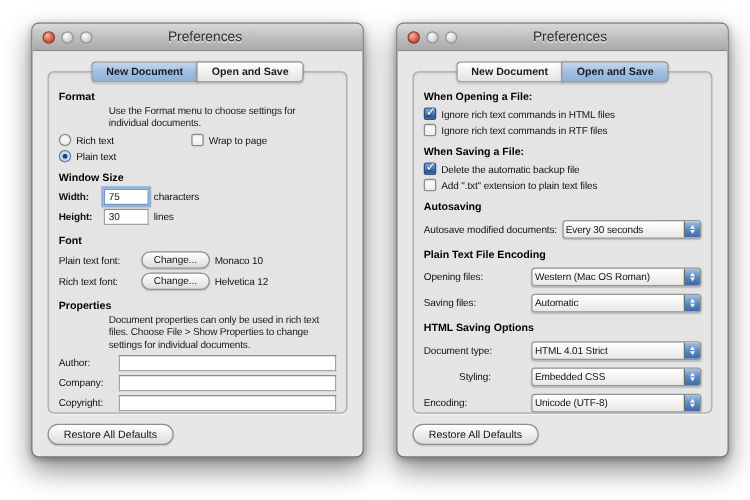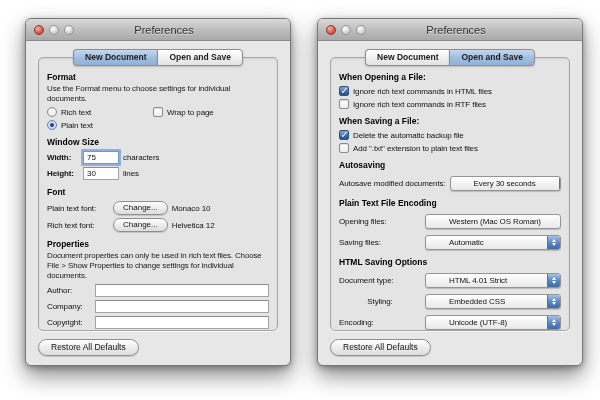--- a/index.html
+++ b/index.html
@@ -35,21 +35,21 @@
   .tab:last-child { border-radius:0 4px 4px 0; }
   .tab.selected { background:linear-gradient(#c4d8ef,#9ebddf 55%,#8fb2d9); }
 
   .box { margin:-9px 12px 0; height:274px; border:1px solid #a6a6a6; border-radius:5px;
     background:#e4e4e4; box-shadow:inset 0 1px 2px rgba(0,0,0,0.08), 0 1px 0 rgba(255,255,255,0.6);
     padding:14px 8px 6px; overflow:hidden; }
 
   .sec { margin-top:7px; }
   .sec:first-child { margin-top:0; }
   .h { font-size:8.5px; font-weight:bold; color:#000; line-height:11px; white-space:nowrap; }
-  .desc { font-size:8px; color:#1a1a1a; line-height:10px; letter-spacing:-0.15px; margin-top:1px; }
+  .desc { font-size:8px; color:#1a1a1a; line-height:10px; letter-spacing:-0.15px; margin-top:1px;margin-left:40px; }
   .row { display:flex; align-items:center; gap:4px; margin-top:3px; font-size:8px;
     color:#111; white-space:nowrap; letter-spacing:-0.1px; }
   .lbl { font-size:8px; letter-spacing:-0.1px; }
   .grp { display:flex; align-items:center; gap:4px; }
   .fmtcol { width:102px; }
 
   .cb { width:10px; height:10px; border:1px solid #8b8b8b; border-radius:2px; flex:none;
     background:linear-gradient(#ffffff,#ededed); position:relative;
     box-shadow:inset 0 1px 1px rgba(0,0,0,0.12); }
   .cb.checked { background:linear-gradient(#8db1dd,#35639f 70%,#2c5890); border-color:#2b5187; }
@@ -75,21 +75,21 @@
   .pill.big { height:17px; line-height:15px; padding:0 12px; border-radius:9px; font-size:8.5px; }
 
   .wslbl { width:32px;font-weight:bold; }
   .fontlbl { width:62px; }
   .proplbl { width:44px; }
   .enclbl { width:82px; }
 
   .popup { height:15px; flex:1; border:1px solid #949494; border-radius:3px;
     background:linear-gradient(#ffffff,#e8e8e8); display:flex; align-items:center;
     overflow:hidden; box-shadow:0 1px 1px rgba(0,0,0,0.18); }
-  .popup-text { font-size:8px; padding:0 23px; color:#111; letter-spacing:-0.1px; }
+  .popup-text { font-size:8px; padding:0 2px; color:#111; letter-spacing:-0.1px; }
   .popup-cap { margin-left:auto; width:13px; align-self:stretch;
     background:linear-gradient(#a7c3e5,#5c88c2 50%,#3c6bab); border-left:1px solid #6e6e6e;
     display:flex; flex-direction:column; align-items:center; justify-content:center; gap:1px; }
   .popup-cap i { display:block; width:0; height:0; border-left:2.5px solid transparent;
     border-right:2.5px solid transparent; }
   .popup-cap i.up { border-bottom:3px solid #fff; }
   .popup-cap i.dn { border-top:3px solid #fff; }
 
   .footer { margin:8px 12px 0; display:flex; }
 </style>

